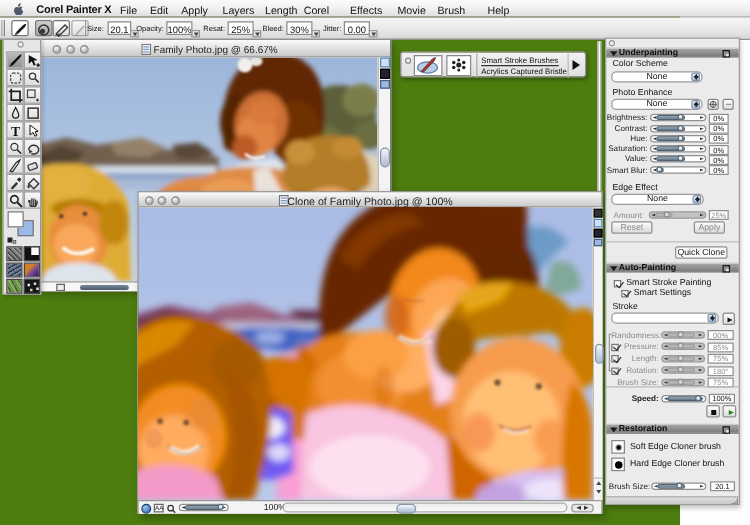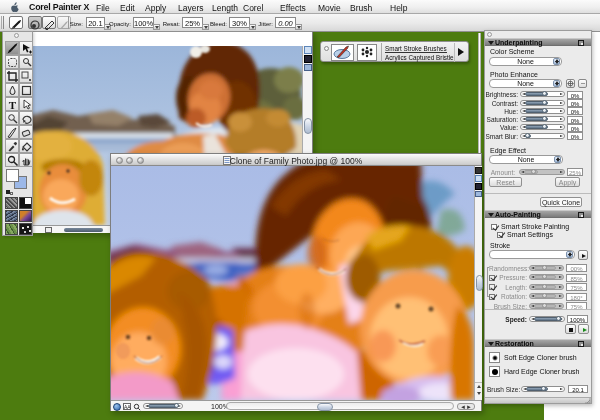--- a/index.html
+++ b/index.html
@@ -154,27 +154,37 @@
   <span class="lbl" style="left:109px; width:22px;">Opacity:</span>
   <div class="fld" style="left:133px; width:21px;">100%</div>
   <div class="stp" style="left:153px;"></div>
   <span class="lbl" style="left:158px; width:22px;">Resat:</span>
   <div class="fld" style="left:182px; width:21px;">25%</div>
   <div class="stp" style="left:202px;"></div>
   <span class="lbl" style="left:205px; width:22px;">Bleed:</span>
   <div class="fld" style="left:229px; width:21px;">30%</div>
   <div class="stp" style="left:249px;"></div>
   <span class="lbl" style="left:251px; width:22px;">Jitter:</span>
-  <div class="fld" style="left:275px; width:21px;font-style:italic;">0.00</div>
+  <div class="fld" style="left:275px; width:21px;">0.00</div>
   <div class="stp" style="left:295px;"></div>
 </div>
 
 <div class="abs" style="left:478px; top:33px; width:3px; height:378px; background:#fff; border-left:1px solid #b5b5b5; border-right:1px solid #b5b5b5; z-index:1;"></div>
 
 <div class="win" id="win1" style="left:32px; top:31px; width:281px; height:202px; z-index:10;">
+  <div class="titlebar" style="height:14px;">
+    <div class="tl" style="left:9px; top:3.5px; width:7px; height:7px;"></div>
+    <div class="tl" style="left:20px; top:3.5px; width:7px; height:7px;"></div>
+    <div class="tl" style="left:31px; top:3.5px; width:7px; height:7px;"></div>
+    <svg style="position:absolute;left:80px;top:3px;" width="8" height="9">
+          <rect x="0.5" y="0.5" width="7" height="8" fill="#f6f6f6" stroke="#777"></rect>
+          <path d="M1.5 2.5 h5 M1.5 4.5 h5 M1.5 6.5 h5" stroke="#7c98c8" stroke-width="1"></path>
+        </svg>
+    <span class="wtitle" style="top:2.5px; font-size:8px;">Family Photo.jpg @ 66.67%</span>
+  </div>
 
   <div class="abs" style="left:0px; top:14px; width:269px; height:179px; overflow:hidden;">
         <svg width="269" height="179" viewBox="0 0 269 179">
       <defs>
         <linearGradient id="sky1" x1="0" y1="0" x2="0" y2="1">
           <stop offset="0" stop-color="#9cb6da"></stop>
               <stop offset="0.55" stop-color="#b2c6e2"></stop>
               <stop offset="1" stop-color="#ccd8ea"></stop>
         </linearGradient>
         <filter id="b1" x="-20%" y="-20%" width="140%" height="140%">

